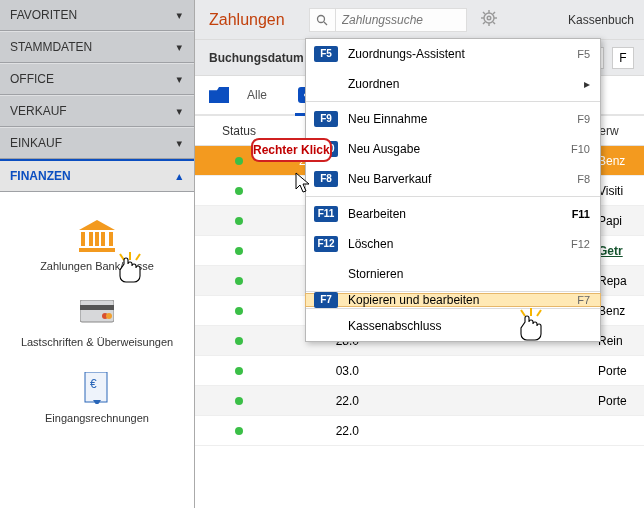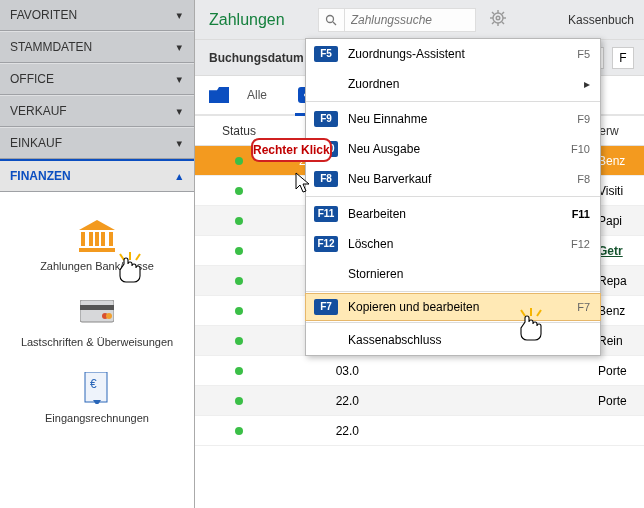--- a/index.html
+++ b/index.html
@@ -77,21 +77,21 @@
   }
   .toolbar1 {
     background: #e9eaec;
     border-bottom: 1px solid #dcdcdc;
     display: flex;
     align-items: center;
     padding: 6px 10px 6px 14px;
     gap: 8px;
     height: 40px;
   }
-  .title { font-size: 16px; color: #15803d; margin-right: 25px; font-weight: 500; }
+  .title { font-size: 16px; color: #c2410c; margin-right: 16px; font-weight: 500; }
   .search-wrap {
     display: flex;
     align-items: center;
     background: #fdfdfd;
     border: 1px solid #ddd;
     height: 24px;
   }
   .search-wrap .mag {
     width: 26px; height: 22px;
     display: flex; align-items: center; justify-content: center;
@@ -190,21 +190,21 @@
     text-align: center; border-radius: 2px;
   }
   .ctx-row .fkey.empty { background: transparent; }
   .ctx-row .txt { flex: 1; }
   .ctx-row .sc { color: #666; font-size: 11px; }
   .ctx-row .arr { color: #333; }
   .ctx-row.bold .txt { font-weight: normal; }
   .ctx-row.bold .sc { font-weight: bold; color:#000;}
   .ctx-row.hover {
     background: #ffe9b5; border: 1px solid #e6b76a;
-    margin: -1px; height: 28px;
+    margin: -1px; height: 14px;
   }
   .ctx-sep { height: 1px; background: #dcdcdc; margin: 2px 0; }
   .mouse-cursor { position: absolute; z-index: 40; pointer-events:none; }
   .folder-ic { width:22px; height:16px; background:#0b4ec0; clip-path: polygon(0 20%, 40% 20%, 50% 0, 100% 0, 100% 100%, 0 100%); }
   .euro-badge { width:18px; height:16px; background:#0b4ec0; color:#fff; border-radius:3px; font-size:11px; line-height:16px; text-align:center; font-weight:bold;}
 </style>
 </head>
 <body>
 
 <div class="app">

